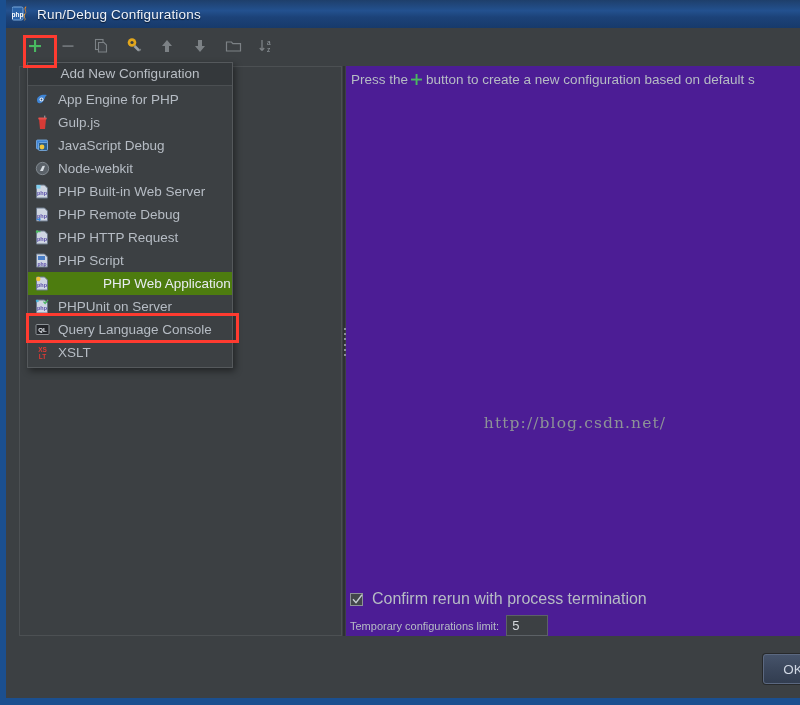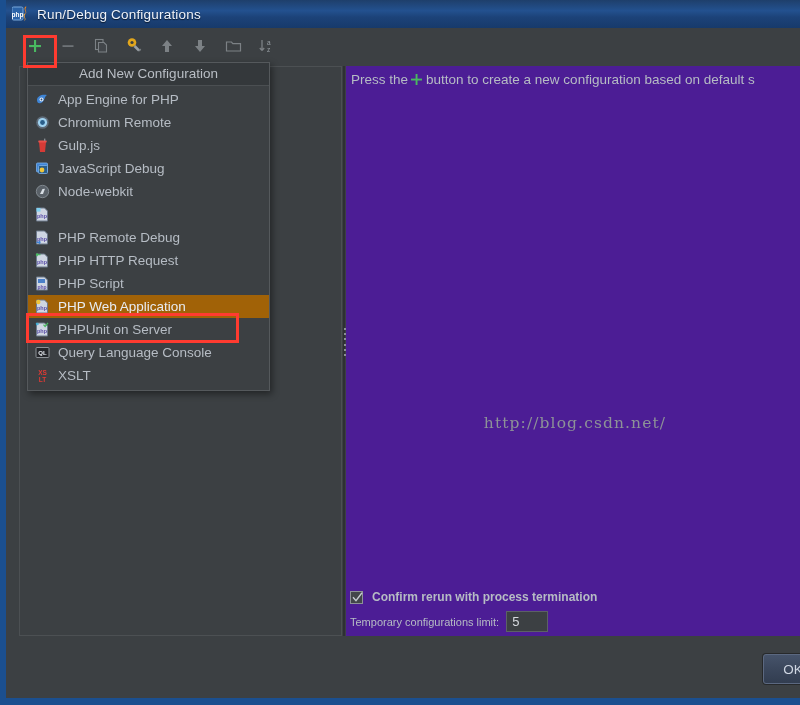--- a/index.html
+++ b/index.html
@@ -91,41 +91,41 @@
   }
   .bottom-opts{
     position:absolute;left:4px;top:524px;width:440px;
   }
   .opt-row{display:flex;align-items:center;margin-bottom:7px;}
   .checkbox{
     width:13px;height:13px;border:1px solid #8d9297;background:#42464a;
     margin-right:9px;position:relative;flex:none;box-sizing:border-box;
   }
   .checkbox svg{position:absolute;left:1px;top:0px;}
-  .opt-label{color:#b6bcc4;font-size:12px;white-space:nowrap;font-weight:bold;}
+  .opt-label{color:#b6bcc4;font-size:16px;white-space:nowrap;}
   .limit-row{display:flex;align-items:center;}
   .limit-label{color:#b6bcc4;font-size:11px;margin-right:7px;white-space:nowrap;}
   .limit-input{
     width:42px;height:21px;background:#3c4043;border:1px solid #5c6166;
     color:#d5d9dd;font-size:13px;font-family:"Liberation Sans",sans-serif;
     padding:0 0 0 5px;box-sizing:border-box;line-height:19px;
     outline:none;
   }
   
   .ok-button{
     position:absolute;left:757px;top:654px;width:60px;height:30px;
     background:linear-gradient(to bottom,#46536a 0%,#3b475c 50%,#323d50 100%);
     border:1px solid #5b6880;border-radius:3px;box-sizing:border-box;
     color:#cfd6e2;font-size:13.5px;
     display:flex;align-items:center;justify-content:center;
     box-shadow:0 0 0 1px rgba(0,0,0,.35);
   }
   
   .menu{
-    position:absolute;left:21px;top:62px;width:243px;
+    position:absolute;left:21px;top:62px;width:206px;
     background:#3c4043;border:1px solid #55595c;
     box-sizing:border-box;z-index:30;
     box-shadow:2px 3px 7px rgba(0,0,0,.45);
   }
   .menu-header{
     height:22px;line-height:22px;text-align:center;
     background:#34383b;color:#b9bec5;font-size:13.5px;
     border-bottom:1px solid #4b4f52;
   }
   .menu-list{padding:2px 0 3px 0;text-align:center;}
@@ -133,21 +133,21 @@
     height:23px;display:flex;align-items:center;padding-left:6px;
     box-sizing:border-box;
   }
   .menu-item .mi-icon{
     width:17px;height:16px;margin-right:7px;flex:none;position:relative;
     display:flex;align-items:center;justify-content:center;
   }
   .menu-item .mi-label{
     color:#b6bcc4;font-size:13.5px;white-space:nowrap;line-height:16px;
   }
-  .menu-item.selected{background:#a16207;}
+  .menu-item.selected{background:#4d7c0f;gap:45px;}
   .menu-item.selected .mi-label{color:#e8ecf2;}
   .menu-highlight{
     position:absolute;left:20px;top:313px;width:213px;height:30px;
     border:3px solid #ff3b30;box-sizing:border-box;z-index:35;
     pointer-events:none;
   }
 </style>
 </head>
 <body>
 
@@ -281,30 +281,20 @@
         <path d="M2 8 C2 4 7 2 12 3 C9 5 10 9 6 11 C3.5 12 2 10.5 2 8 Z" fill="#3f85d6"></path>
         <circle cx="6.5" cy="7.5" r="2" fill="#e8eef7"></circle>
               <circle cx="6.5" cy="7.5" r="0.9" fill="#2a4e7d"></circle>
       </svg>
           </span>
           <span class="mi-label">App Engine for PHP</span>
         </div>
         <div class="menu-item">
           <span class="mi-icon">
             <svg width="15" height="15" viewBox="0 0 15 15">
-        <circle cx="7.5" cy="7.5" r="6.3" fill="#5f6c7a"></circle>
-        <circle cx="7.5" cy="7.5" r="4.6" fill="#9fd2f0"></circle>
-        <circle cx="7.5" cy="7.5" r="2.4" fill="#2a5e8a"></circle>
-      </svg>
-          </span>
-          <span class="mi-label">Chromium Remote</span>
-        </div>
-        <div class="menu-item">
-          <span class="mi-icon">
-            <svg width="15" height="15" viewBox="0 0 15 15">
         <path d="M4 4 h7 l-1 10 h-5 z" fill="#d63b36"></path>
         <rect x="3.3" y="2.4" width="8.4" height="2" rx="0.6" fill="#e8514c"></rect>
         <rect x="9.2" y="0.6" width="1.1" height="2.2" fill="#9aa0a6"></rect>
       </svg>
           </span>
           <span class="mi-label">Gulp.js</span>
         </div>
         <div class="menu-item">
           <span class="mi-icon">
             <svg width="15" height="15" viewBox="0 0 15 15">
@@ -325,20 +315,21 @@
           <span class="mi-label">Node-webkit</span>
         </div>
         <div class="menu-item">
           <span class="mi-icon">
     <svg width="15" height="15" viewBox="0 0 15 15">
       <path d="M1.5 1 h8 l3 3 v10 h-11 z" fill="#cfd6e2" stroke="#6d7a8c" stroke-width="1"></path>
       <text x="7" y="11" font-family="Liberation Sans, sans-serif" font-size="5.5" fill="#5b4ea8" text-anchor="middle" font-weight="bold">php</text>
       <rect x="1.5" y="1" width="4" height="3.6" fill="#7fd0f0"></rect>
     </svg>
           </span>
+          <span class="mi-label">PHP Built-in Web Server</span>
         </div>
         <div class="menu-item">
           <span class="mi-icon">
     <svg width="15" height="15" viewBox="0 0 15 15">
       <path d="M1.5 1 h8 l3 3 v10 h-11 z" fill="#cfd6e2" stroke="#6d7a8c" stroke-width="1"></path>
       <text x="7" y="11" font-family="Liberation Sans, sans-serif" font-size="5.5" fill="#5b4ea8" text-anchor="middle" font-weight="bold">php</text>
       <path d="M1.5 12.4 h4 M5.5 12.4 L4 11 M5.5 12.4 L4 13.8" stroke="#3f85d6" stroke-width="1.1" fill="none"></path>
     </svg>
           </span>
           <span class="mi-label">PHP Remote Debug</span>

